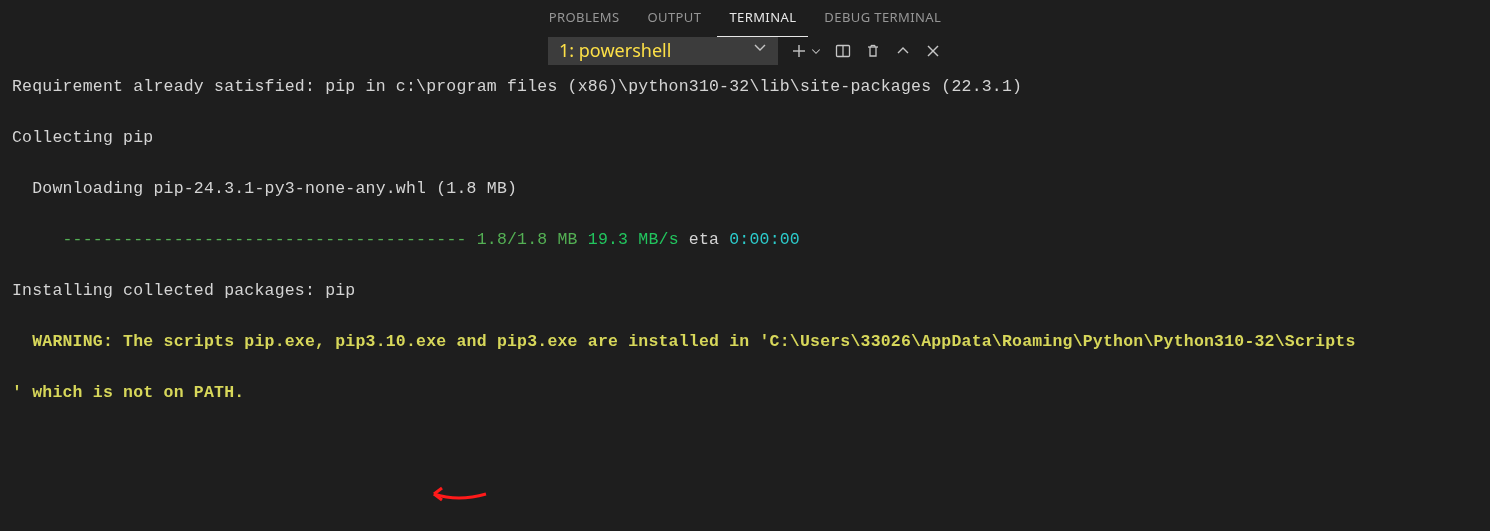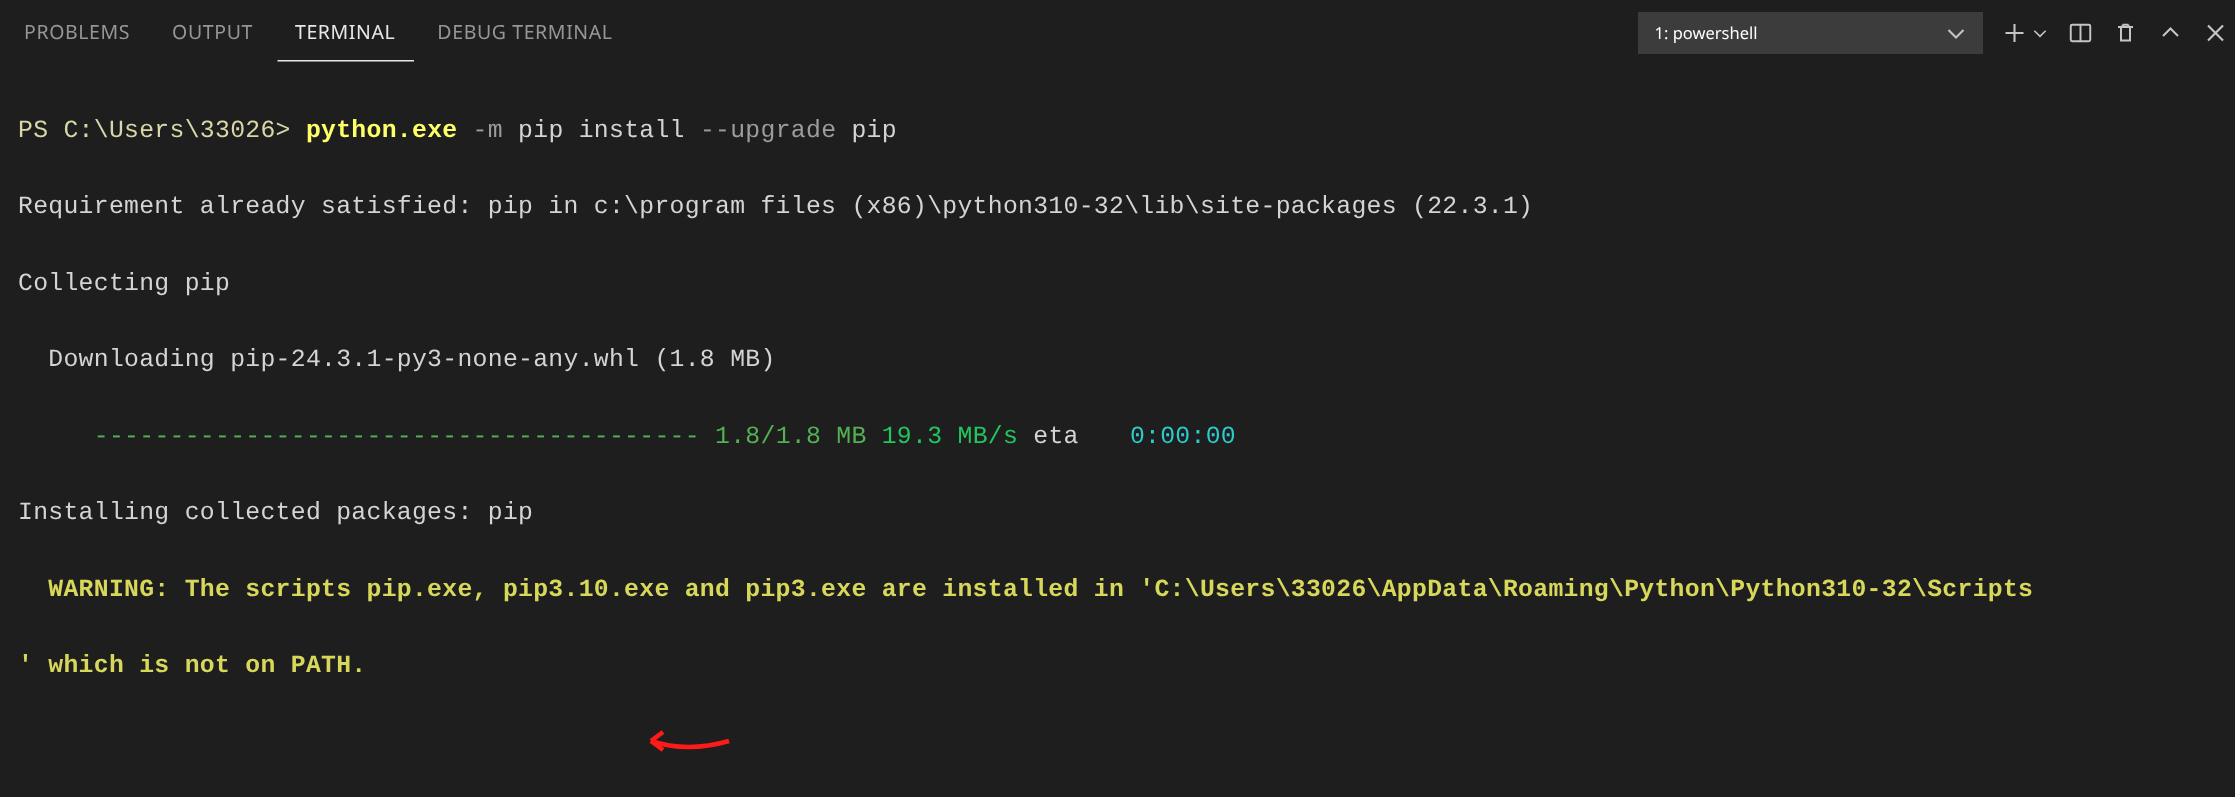--- a/index.html
+++ b/index.html
@@ -9,53 +9,53 @@
     font-family: Consolas, 'Courier New', monospace;
     font-size: 16px;
     width: 1490px;
     height: 531px;
     overflow: hidden;
   }
   .panel-header {
     display: flex;
     align-items: center;
     height: 44px;
-    padding: 0 4px;
+    padding: 0 26px;
     background: #1e1e1e;
     font-family: "Segoe UI", system-ui, sans-serif;
     font-size: 13px;
+    flex-direction: column;
   }
   .tabs { display: flex; gap: 4px; flex: 0 0 auto; }
   .tab {
     padding: 8px 12px 10px;
     color: #969696;
     cursor: pointer;
     letter-spacing: 0.4px;
   }
   .tab.active {
     color: #e7e7e7;
     border-bottom: 1px solid #e7e7e7;
   }
   .spacer { flex: 1; }
   .right-controls {
     display: flex;
     align-items: center;
     gap: 12px;
   }
   .shell-select {
     display: flex;
-    align-items: center;
     justify-content: space-between;
     width: 230px;
     height: 28px;
     background: #3c3c3c;
     border: 1px solid #3c3c3c;
     padding: 0 8px 0 10px;
-    color: #ffffff;
-    font-size: 11px;
+    color: #fde047;
+    font-size: 18px;
   }
   .icon-btn {
     width: 18px; height: 18px;
     display: flex; align-items: center; justify-content: center;
     color: #c5c5c5;
     cursor: pointer;
   }
   .icon-btn svg { width: 16px; height: 16px; }
   .split-plus { display:flex; align-items:center; gap:2px;}
   .terminal-body {
@@ -64,21 +64,21 @@
     font-size: 16.5px;
     line-height: 25.5px;
     white-space: pre;
     letter-spacing: 0.2px;
   }
   .prompt   { color: #d7d7a8; }
   .cmd-yel  { color: #ffff66; font-weight: bold;}
   .cmd-gray { color: #9c9c9c; }
   .white    { color: #d4d4d4; }
   .dashes   { color: #54b054; }
-  .cyan     { color: #2ccccc; margin-left: 24px; }
+  .cyan     { color: #2ccccc; }
   .red      { color: #22c55e; }
   .green    { color: #54b054; }
   .warn     { color: #d7d75a; font-weight: bold;}
   .arrow-annot {
     position: absolute;
     pointer-events: none;
   }
   .wrap { position: relative; }
 </style>
 </head>
@@ -139,21 +139,20 @@
     <span class="icon-btn">
       <svg viewBox="0 0 16 16" stroke="currentColor" stroke-width="1.4">
             <line x1="3" y1="3" x2="13" y2="13"></line>
             <line x1="13" y1="3" x2="3" y2="13"></line>
           </svg>
     </span>
   </div>
 </div>
 
 <div class="terminal-body">
-<div><span class="prompt">PS C:\Users\33026&gt; </span><span class="cmd-yel">python.exe</span><span class="cmd-gray"> -m</span><span class="white"> pip install </span><span class="cmd-gray">--upgrade</span><span class="white"> pip</span></div>
 <div class="white">Requirement already satisfied: pip in c:\program files (x86)\python310-32\lib\site-packages (22.3.1)</div>
 <div class="white">Collecting pip</div>
 <div class="white">  Downloading pip-24.3.1-py3-none-any.whl (1.8 MB)</div>
 <div><span>     </span><span class="dashes">---------------------------------------- </span><span class="green">1.8/1.8 MB </span><span class="red">19.3 MB/s</span><span class="white"> eta </span><span class="cyan">0:00:00</span></div>
 <div class="white">Installing collected packages: pip</div>
 <div class="warn">  WARNING: The scripts pip.exe, pip3.10.exe and pip3.exe are installed in 'C:\Users\33026\AppData\Roaming\Python\Python310-32\Scripts</div>
 <div class="warn">' which is not on PATH.</div>
 
 
 <div class="white"></div>

